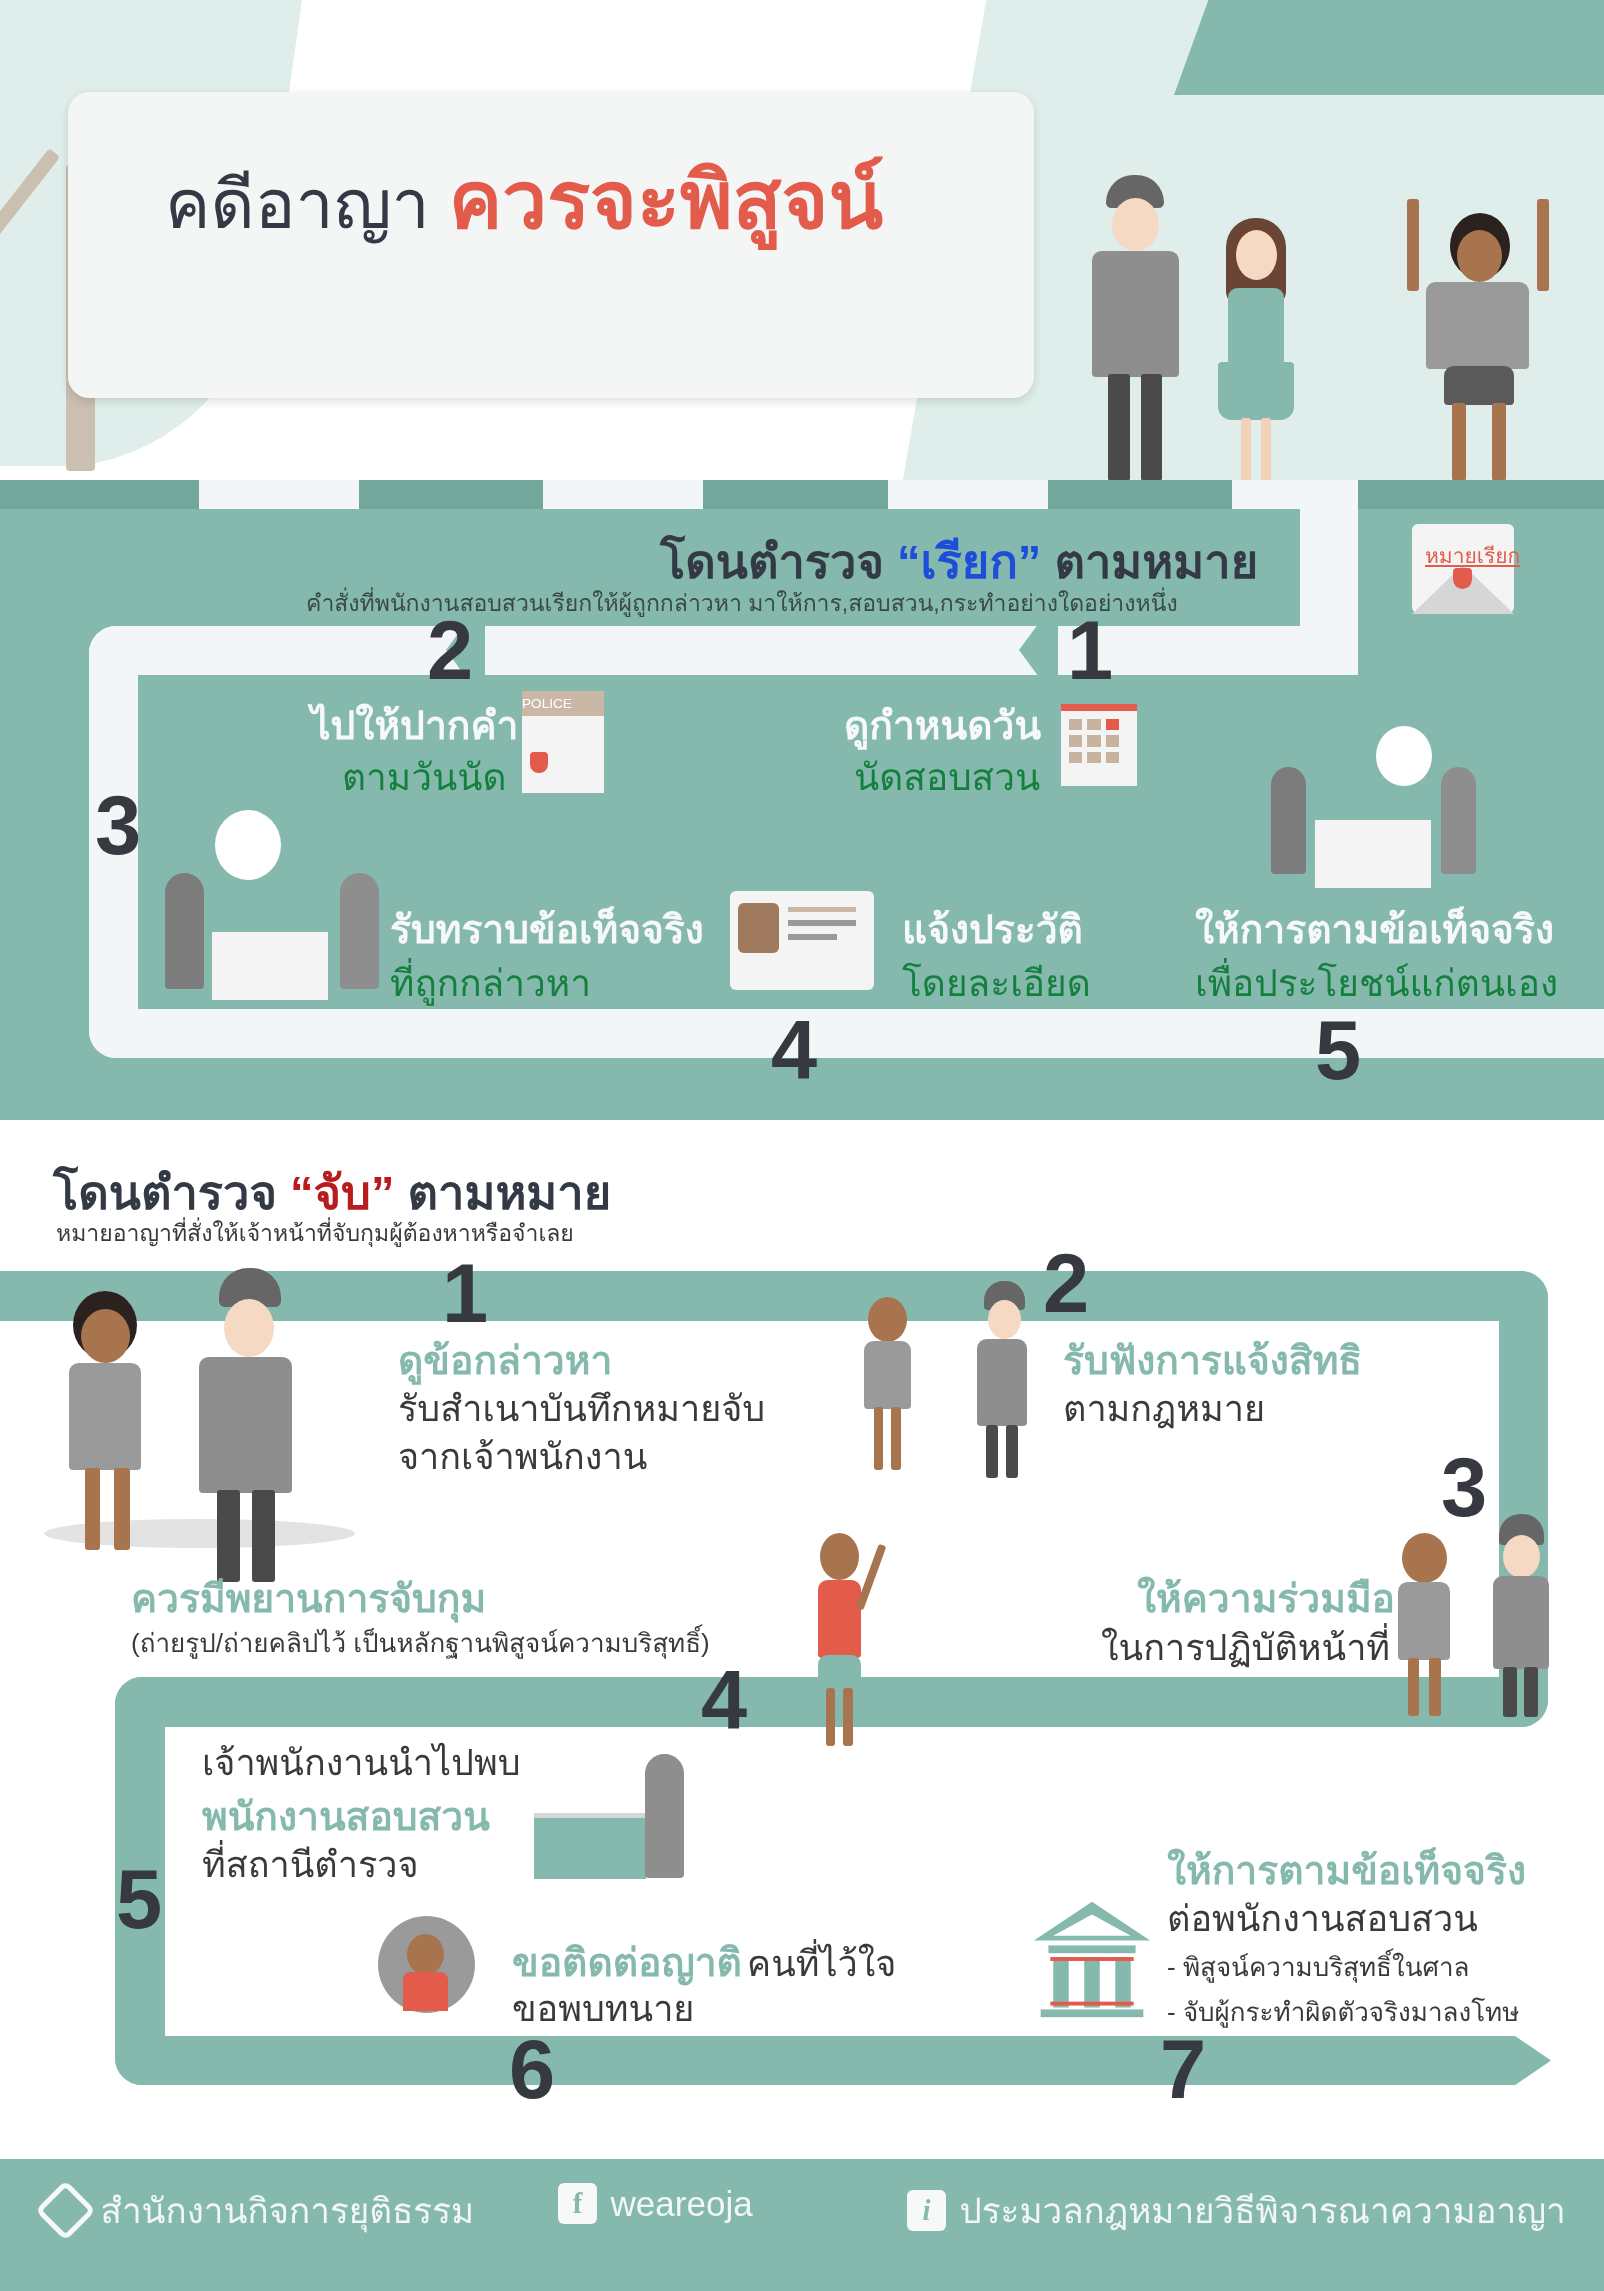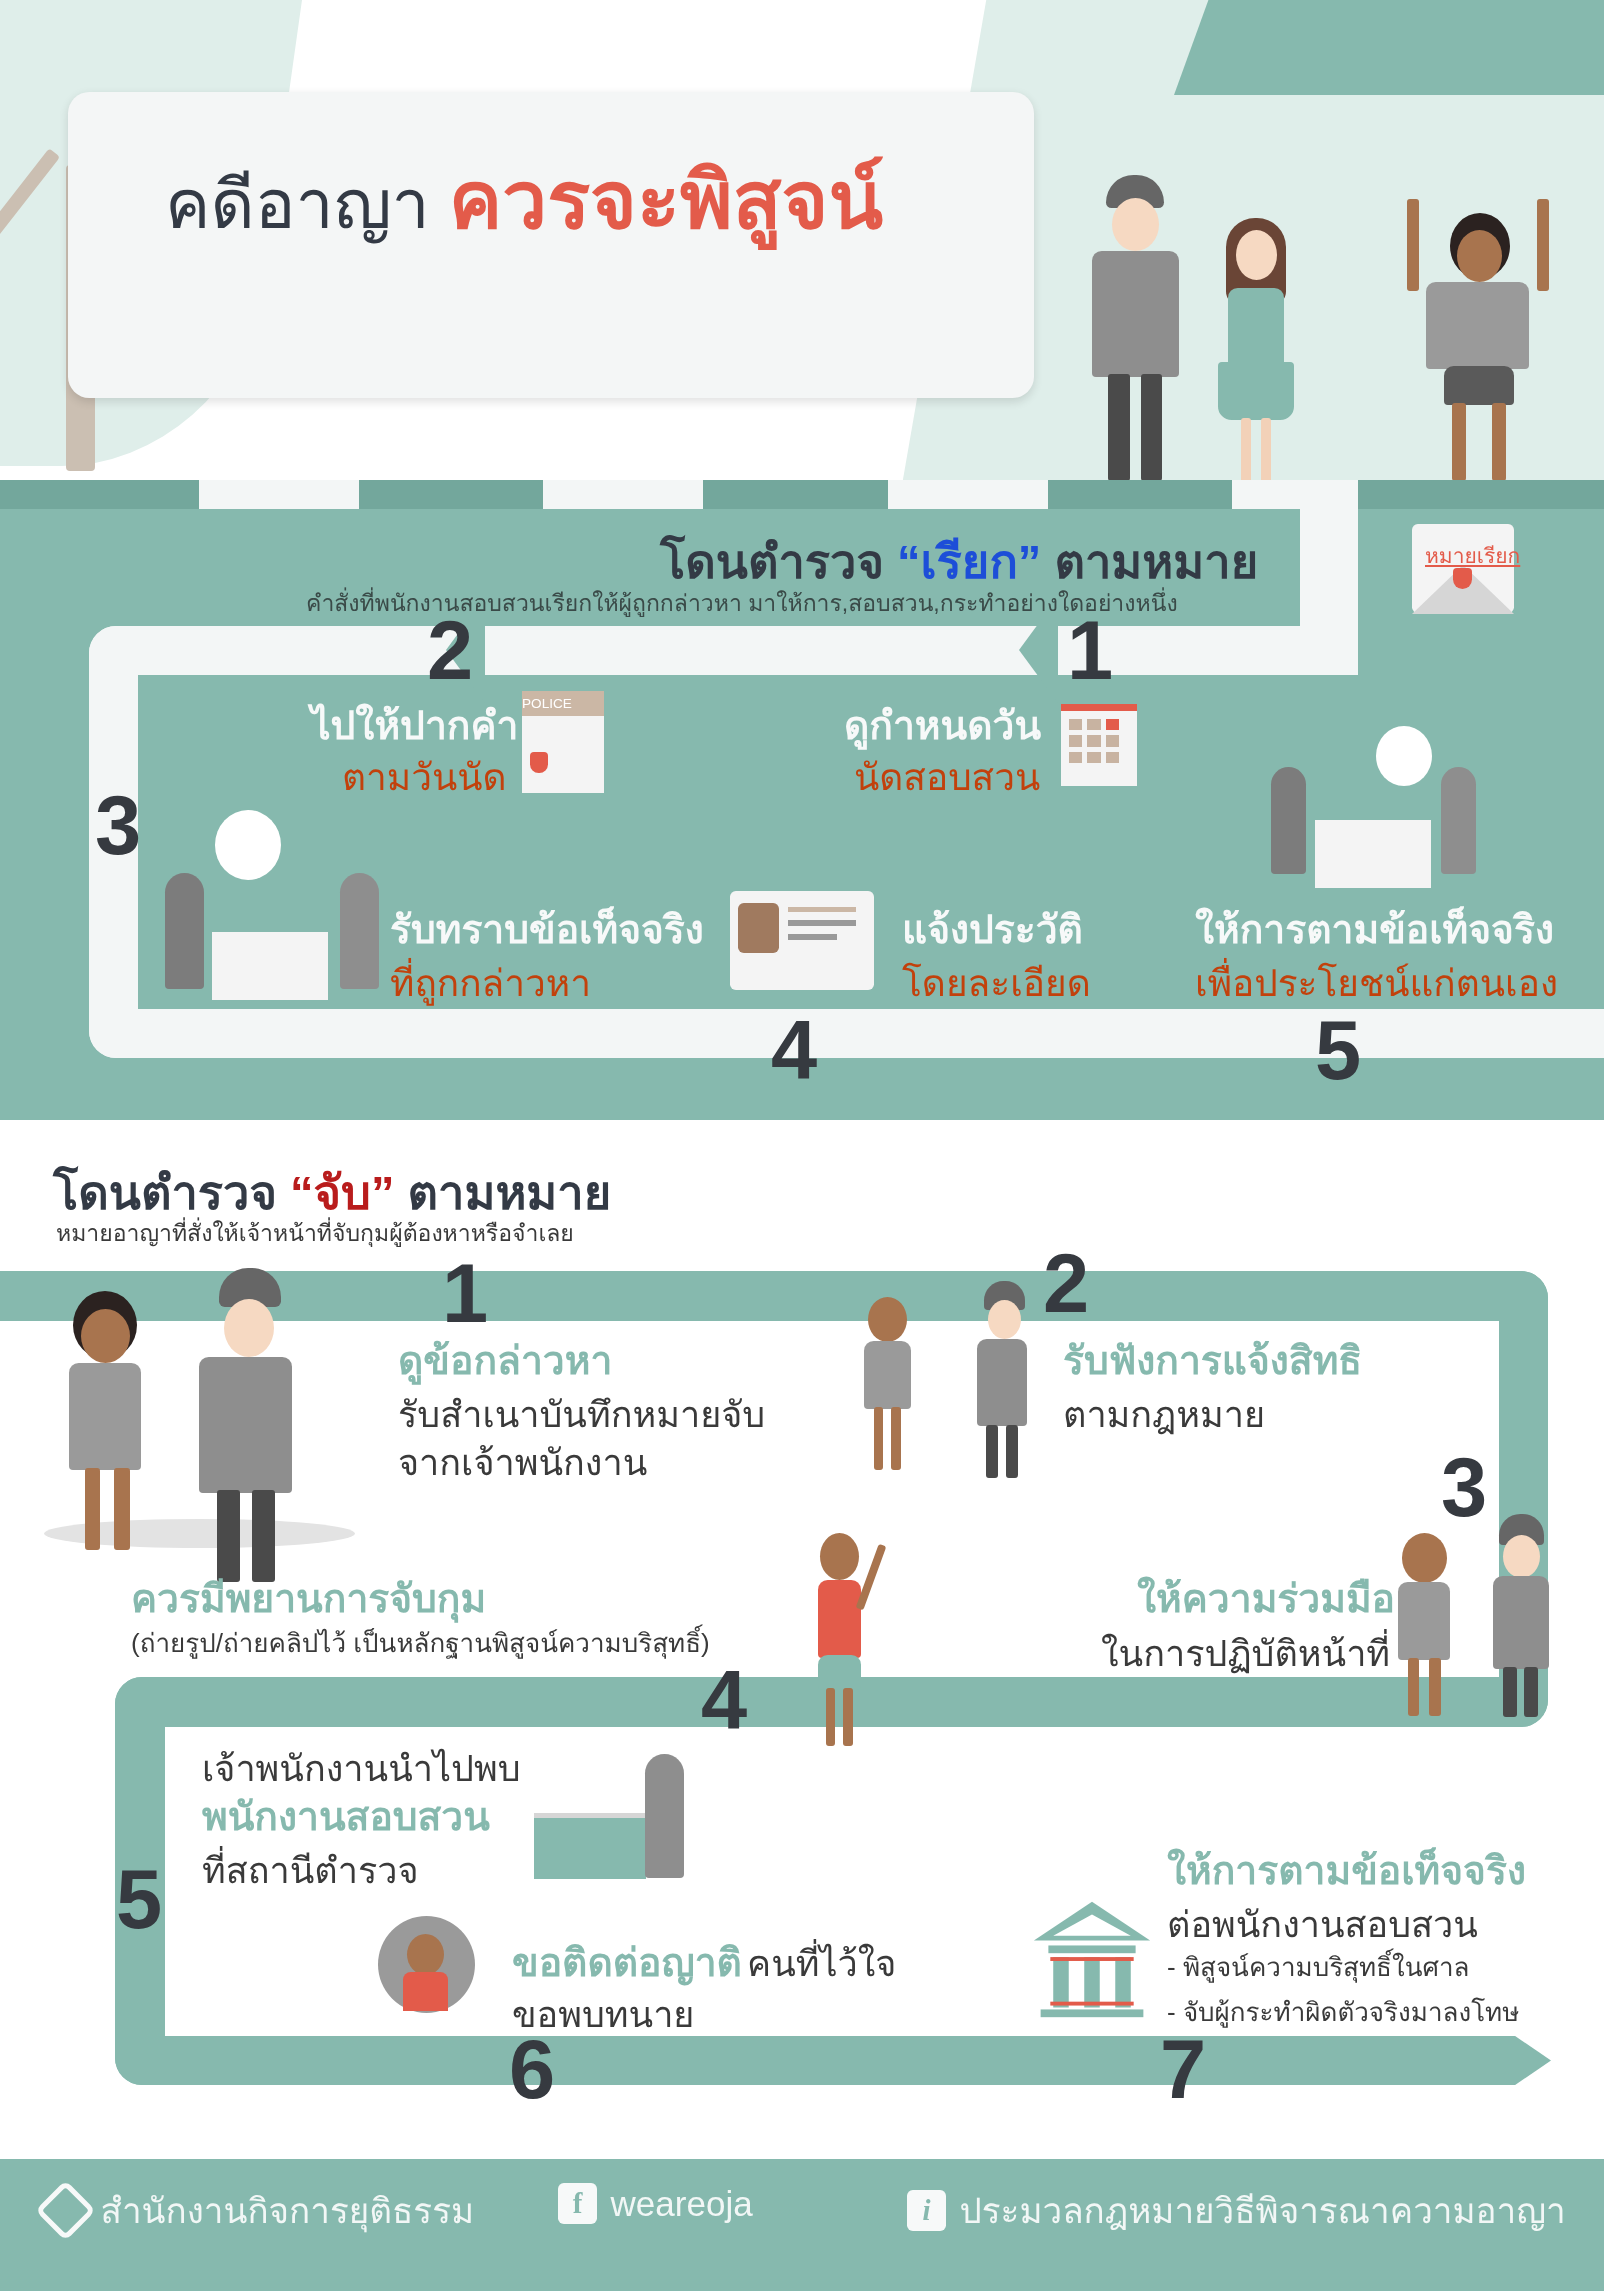--- a/index.html
+++ b/index.html
@@ -29,21 +29,21 @@
   
   .summon { left:0; top:480px; width:1604px; height:640px; background:#86b9ae; }
   .crenel { top:480px; height:29px; background:#f3f6f6; }
   .strip-dark { left:0; top:480px; width:1604px; height:29px; background:#73a79c; }
   .white-path { background:#f3f6f6; }
   .sec1-title { left:660px; top:524px; font-size:47px; font-weight:bold; color:#333a45; font-family:"Liberation Sans", sans-serif; white-space:nowrap; }
   .sec1-title .hl { color:#1d4ed8; }
   .sec1-sub { left:306px; top:585px; font-size:23px; color:#3a4a48; white-space:nowrap; font-family:"Liberation Sans", sans-serif; }
   .num { font-family:"Liberation Sans", sans-serif; font-weight:bold; color:#363a40; font-size:83px; line-height:1; }
   .st-main-w { font-size:39px; font-weight:bold; color:#f7f9f9; font-family:"Liberation Sans", sans-serif; white-space:nowrap; }
-  .st-sub-w { font-size:37px; color:#c2410c; font-family:Liberation Serif, serif; white-space:nowrap; }
+  .st-sub-w { font-size:37px; color:#15803d; font-family:Liberation Serif, serif; white-space:nowrap; }
   .chev-l { width:0; height:0; border-top:53px solid transparent; border-bottom:53px solid transparent; border-right:39px solid #86b9ae; }
 
   .envelope { left:1412px; top:524px; width:102px; height:89px; background:#f4f4f4; border-radius:5.8px; }
   .envelope-flap { left:1412px; top:565px; width:102px; height:49px; background:#d6d6d6; clip-path: polygon(0 100%, 50% 0, 100% 100%); }
   .envelope-label { left:1425px; top:539px; font-size:21px; color:#e35b4a;text-decoration:underline; }
   .envelope-seal { left:1453px; top:568px; width:19.4px; height:21.3px; background:#e35b4a; border-radius:3.9px 3.9px 9.7px 9.7px; }
 
   .police-icon { left:522px; top:691px; width:82px; height:102px; background:#f4f4f4; }
   .police-top { left:522px; top:691px; width:82px; height:25px; background:#cbb7a5; color:#fff; font-size:13.6px; text-align:left; line-height:25px; font-family:"Liberation Sans", sans-serif; }
   .cal { left:1061px; top:704px; width:76px; height:82px; background:#f4f4f4; border-top:7.8px solid #e35b4a; }
@@ -52,21 +52,21 @@
   .bubble { background:#ffffff; border-radius:50%; }
   .desk { background:#f4f4f4; }
   .idcard { left:730px; top:891px; width:144px; height:99px; background:#f4f4f4; border-radius:5.8px; }
 
   
   .sec2-title { left:53px; top:1155px; font-size:47px; font-weight:bold; color:#333a45; font-family:"Liberation Sans", sans-serif; white-space:nowrap; }
   .sec2-title .hl { color:#b91c1c; }
   .sec2-sub { left:56px; top:1215px; font-size:23px; color:#3a3a3a; white-space:nowrap; font-family:"Liberation Sans", sans-serif; }
   .tpath { background:#86b9ae; }
   .st-main-t { font-size:39px; font-weight:bold; color:#86b9ae; font-family:"Liberation Sans", sans-serif; white-space:nowrap; }
-  .st-sub-d { font-size:36px; color:#3a3a3a; font-family:"Liberation Sans", sans-serif; white-space:nowrap;margin-top:6px; }
+  .st-sub-d { font-size:36px; color:#3a3a3a; font-family:"Liberation Sans", sans-serif; white-space:nowrap; }
   .st-small-d { font-size:26px; color:#3a3a3a; font-family:"Liberation Sans", sans-serif; white-space:nowrap; }
   .court { left:1029px; top:1897px; width:126px; height:126px; }
 
   
   .footer { left:0; top:2159px; width:1604px; height:132px; background:#86b9ae; }
   .footer-item { top:2183px; font-size:35px; color:#f2f7f6; font-family:"Liberation Sans", sans-serif; white-space:nowrap; display:flex; align-items:center; gap:13.6px; }
   .f-icon { width:39px; height:41px; background:#f7f9f9; color:#86b9ae; border-radius:5.8px; font-weight:bold; display:inline-flex; align-items:center; justify-content:center; font-size:29px; font-family:"Liberation Serif", serif; }
   .f-logo { width:43px; height:43px; border:5.8px solid #f7f9f9; transform: rotate(45deg); border-radius:7.8px; }
 </style>
 </head>

